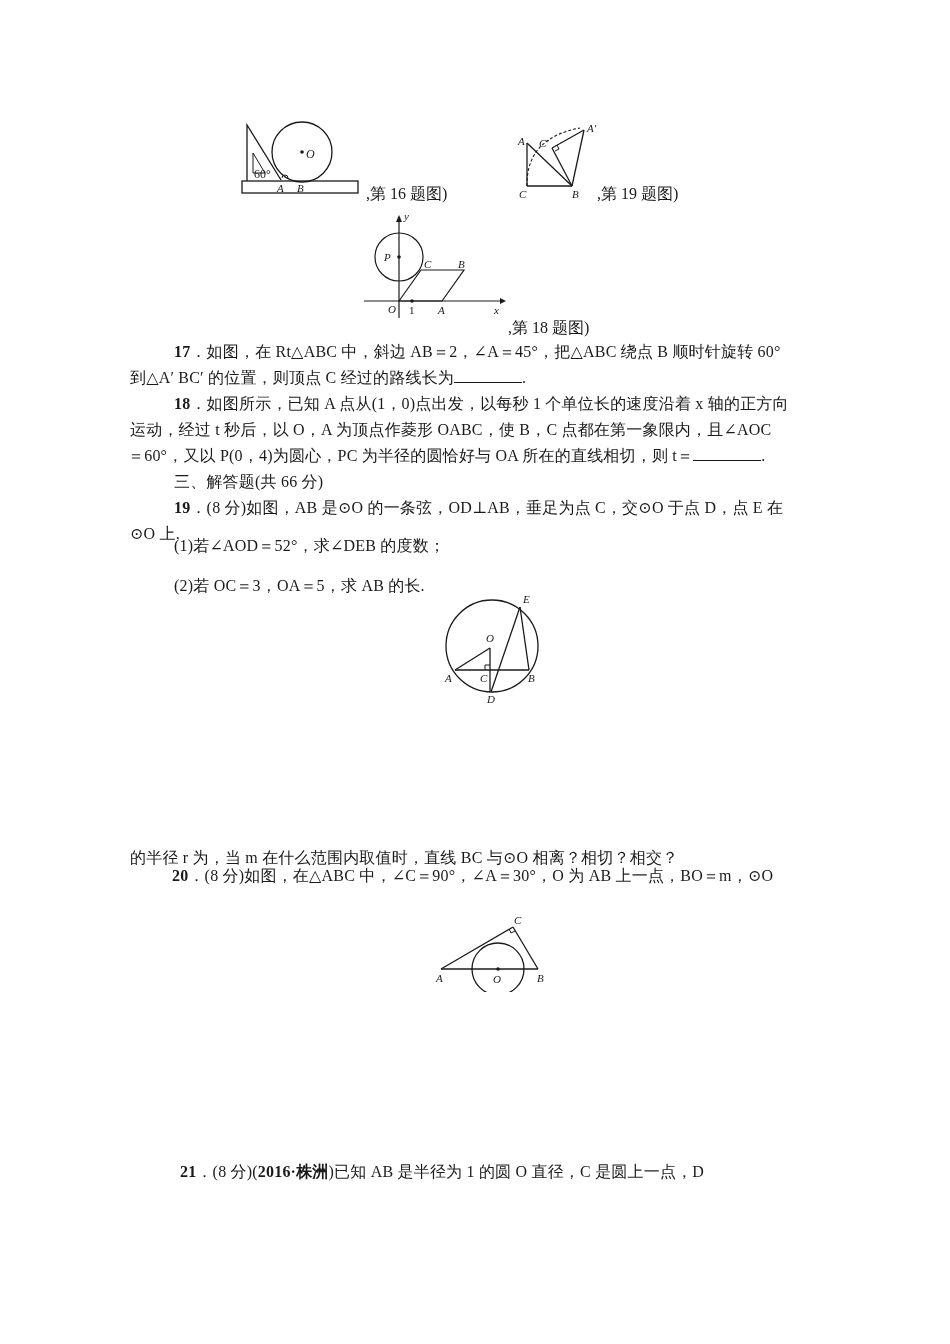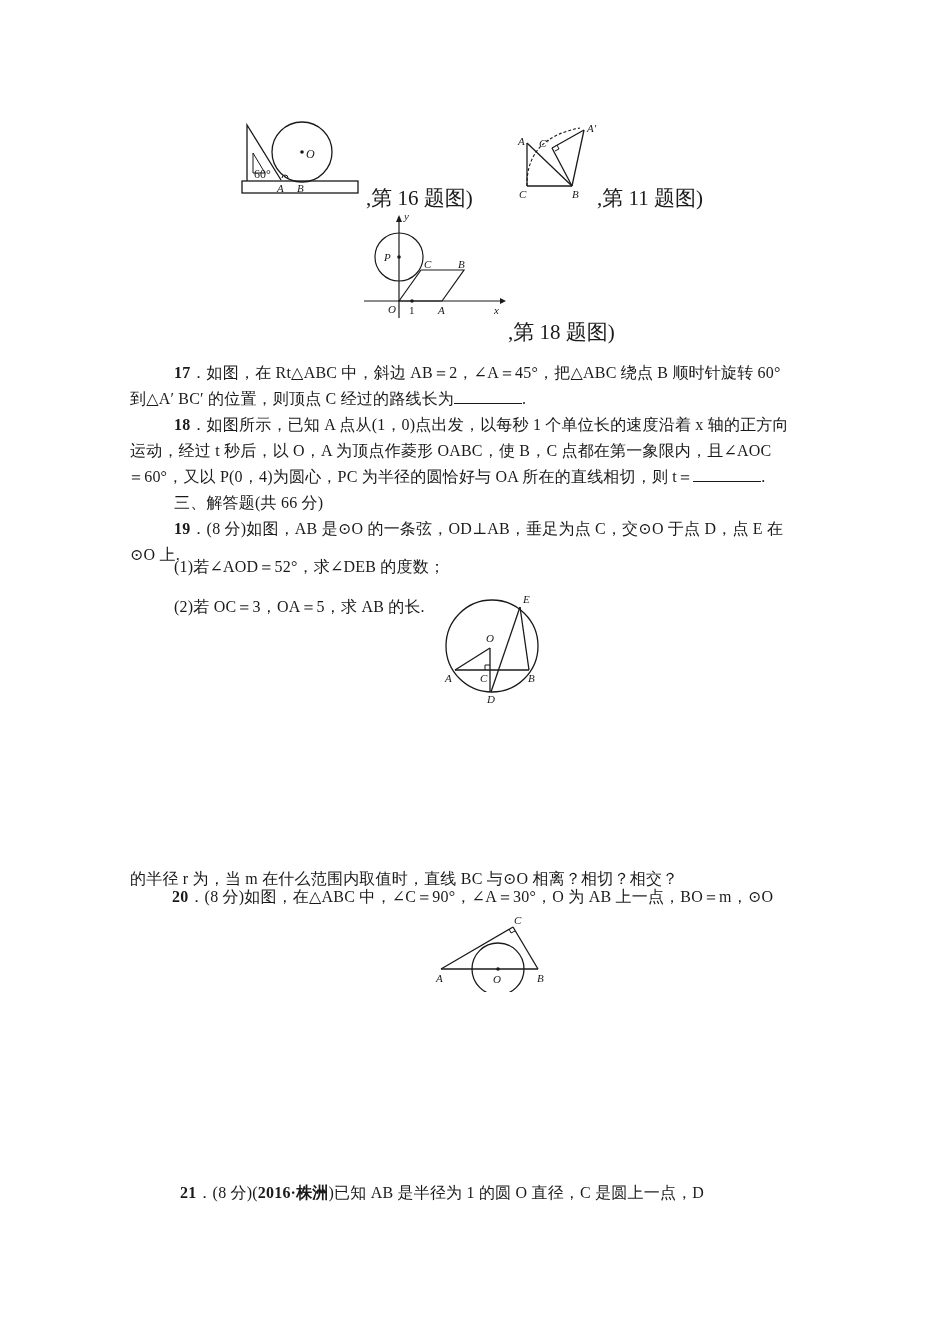--- a/index.html
+++ b/index.html
@@ -1,21 +1,21 @@
 <!DOCTYPE html>
 <html><head>
 <meta charset="utf-8">
 <style>
   html, body { margin: 0; padding: 0; background: #ffffff; }
   body { width: 950px; height: 1344px; position: relative; overflow: hidden;
          font-family: "Liberation Serif", "DejaVu Serif", serif; color: #1a1a1a; }
   .abs { position: absolute; }
-  .line { position: absolute; font-size: 16px; line-height: 20px; white-space: nowrap; letter-spacing: 0.2px; margin-top: 21px; }
+  .line { position: absolute; font-size: 16px; line-height: 20px; white-space: nowrap; letter-spacing: 0.2px; }
   .num { font-weight: bold; }
-  .cap { position: absolute; font-size: 21px; white-space: nowrap; }
+  .cap { position: absolute; font-size: 16px; white-space: nowrap; }
   svg text { font-family: "Liberation Serif", "DejaVu Serif", serif; font-style: italic; fill: #1a1a1a; }
   svg .n { font-style: normal; }
   .blank { display: inline-block; border-bottom: 1px solid #1a1a1a; width: 68px; height: 14px; vertical-align: baseline; }
 </style>
 </head>
 <body>
 
 <svg class="abs" style="left:238px;top:118px" width="130" height="80" viewBox="0 0 130 80">
   <rect x="4" y="63" width="116" height="12" fill="none" stroke="#1a1a1a" stroke-width="1.3"></rect>
   <polyline points="9,63 9,7 43,62" fill="none" stroke="#1a1a1a" stroke-width="1.3"></polyline>
@@ -38,21 +38,21 @@
   <line x1="60" y1="68" x2="72" y2="12" stroke="#1a1a1a" stroke-width="1.3"></line>
   <line x1="72" y1="12" x2="40" y2="30" stroke="#1a1a1a" stroke-width="1.3"></line>
   <line x1="40" y1="30" x2="60" y2="68" stroke="#1a1a1a" stroke-width="1.3"></line>
   <polyline points="45,27 47,31 43,33" fill="none" stroke="#1a1a1a" stroke-width="1"></polyline>
   <text x="6" y="27" font-size="11">A</text>
   <text x="75" y="14" font-size="11">A′</text>
   <text x="27" y="29" font-size="11">C′</text>
   <text x="7" y="80" font-size="11">C</text>
   <text x="60" y="80" font-size="11">B</text>
 </svg>
-<div class="cap" style="left:597px;top:184px">,第 11 题图)</div>
+<div class="cap" style="left:597px;top:184px">,第 19 题图)</div>
 
 <svg class="abs" style="left:362px;top:214px" width="145" height="105" viewBox="0 0 145 105">
   <line x1="2" y1="87" x2="138" y2="87" stroke="#1a1a1a" stroke-width="1.2"></line>
   <polygon points="138,84 144,87 138,90" fill="#1a1a1a"></polygon>
   <line x1="37" y1="104" x2="37" y2="6" stroke="#1a1a1a" stroke-width="1.2"></line>
   <polygon points="34,8 37,1 40,8" fill="#1a1a1a"></polygon>
   <circle cx="37" cy="43" r="24" fill="none" stroke="#1a1a1a" stroke-width="1.2"></circle>
   <circle cx="37" cy="43" r="1.8" fill="#1a1a1a"></circle>
   <circle cx="50" cy="87" r="1.8" fill="#1a1a1a"></circle>
   <polygon points="37,87 59,56 102,56 80,87" fill="none" stroke="#1a1a1a" stroke-width="1.2"></polygon>

